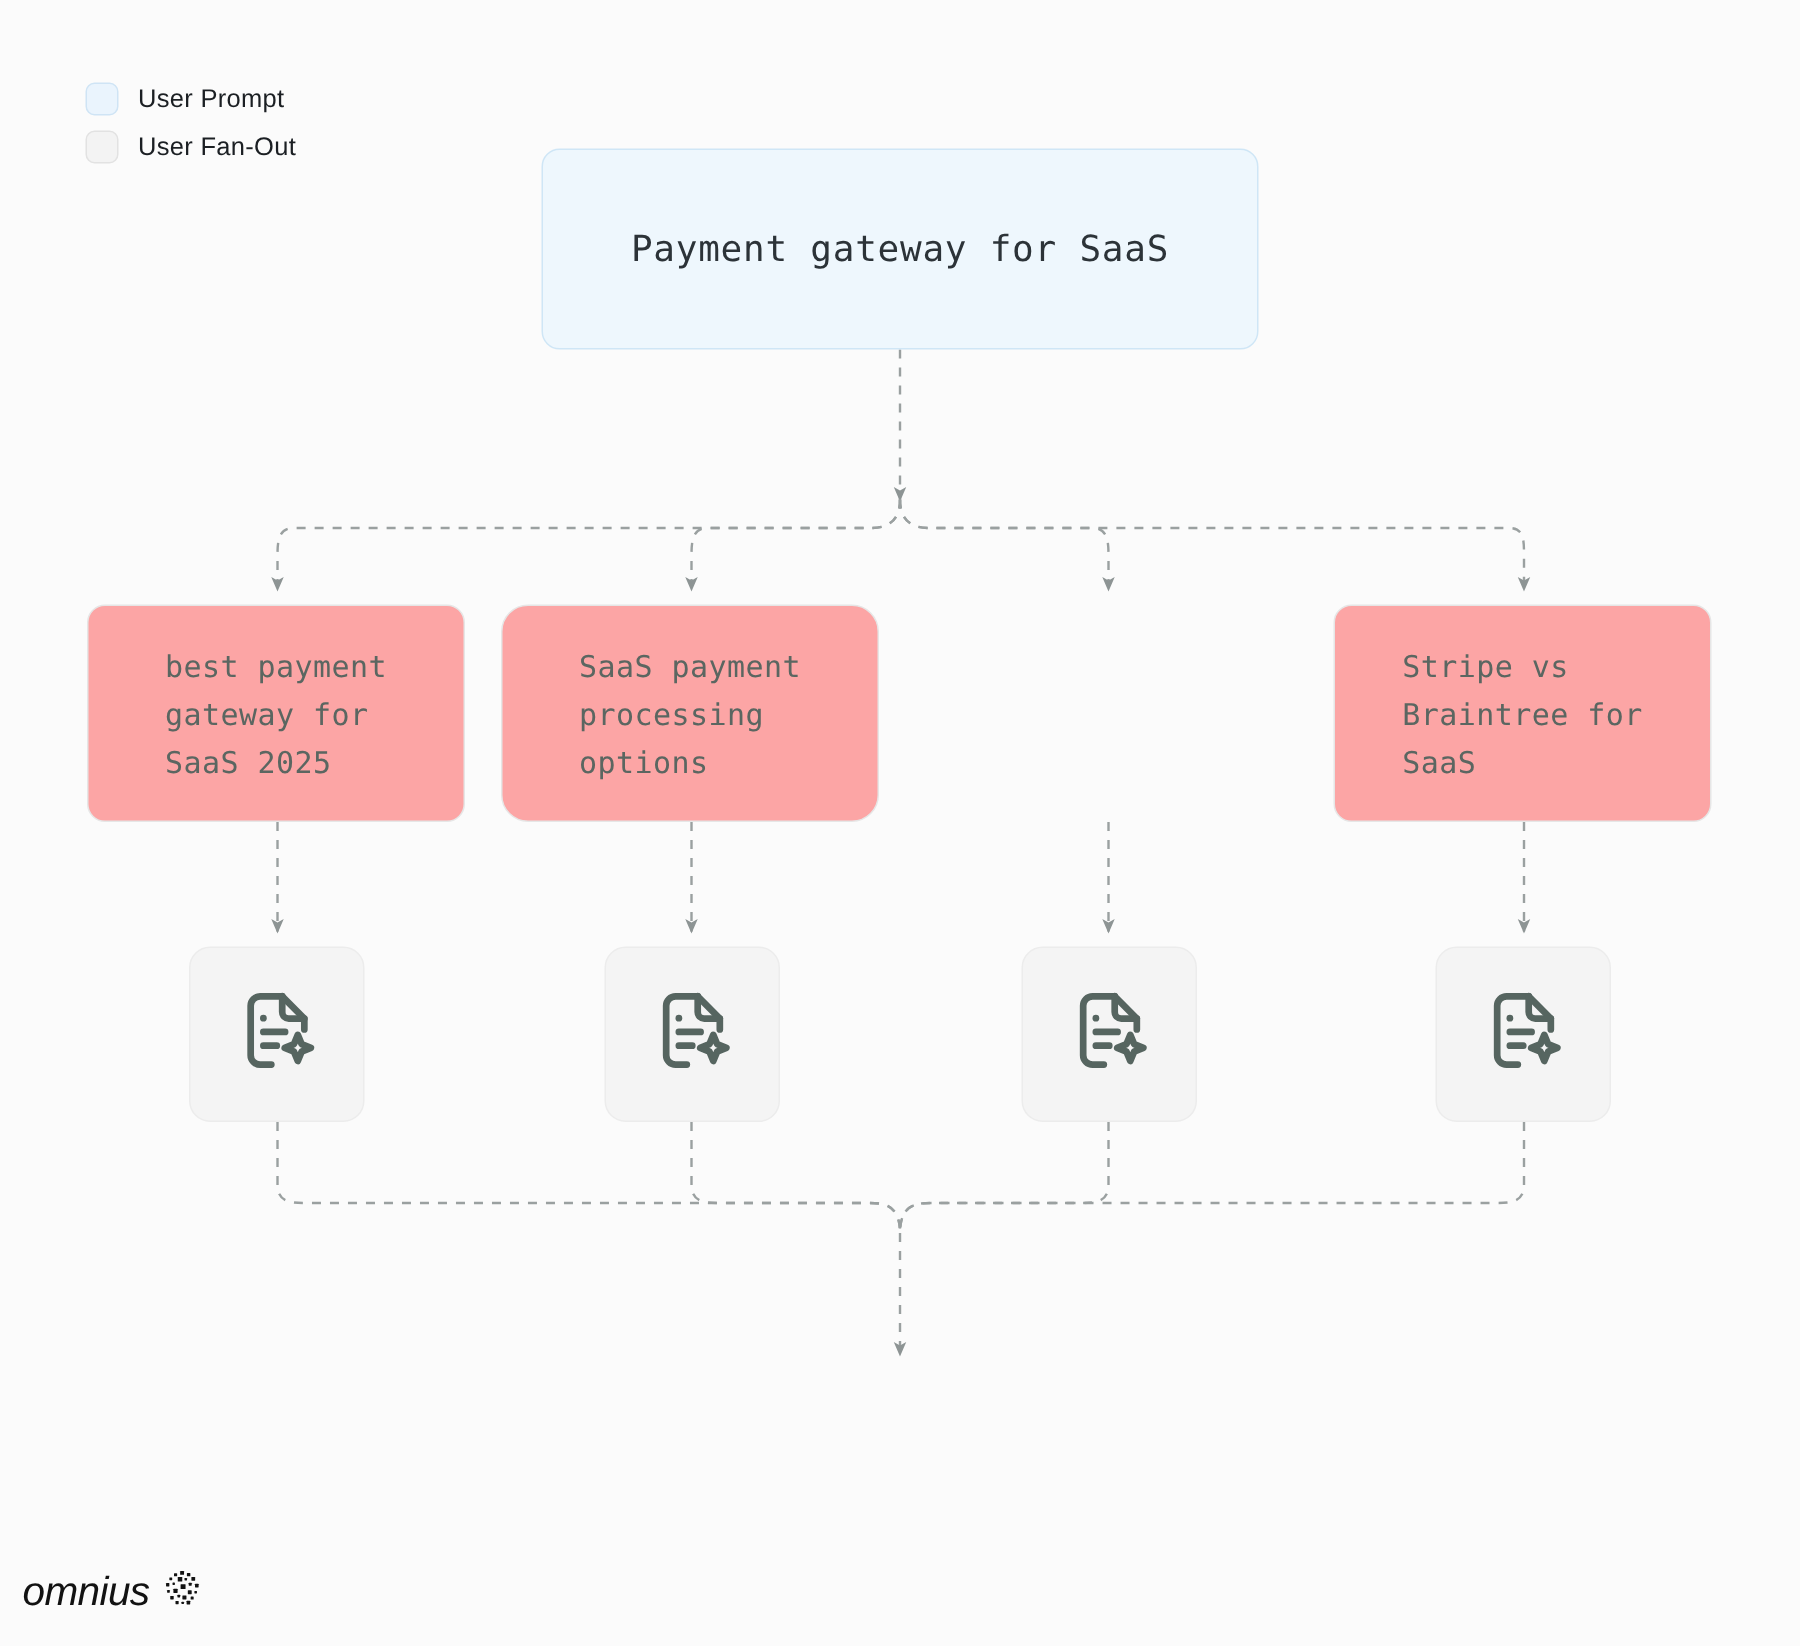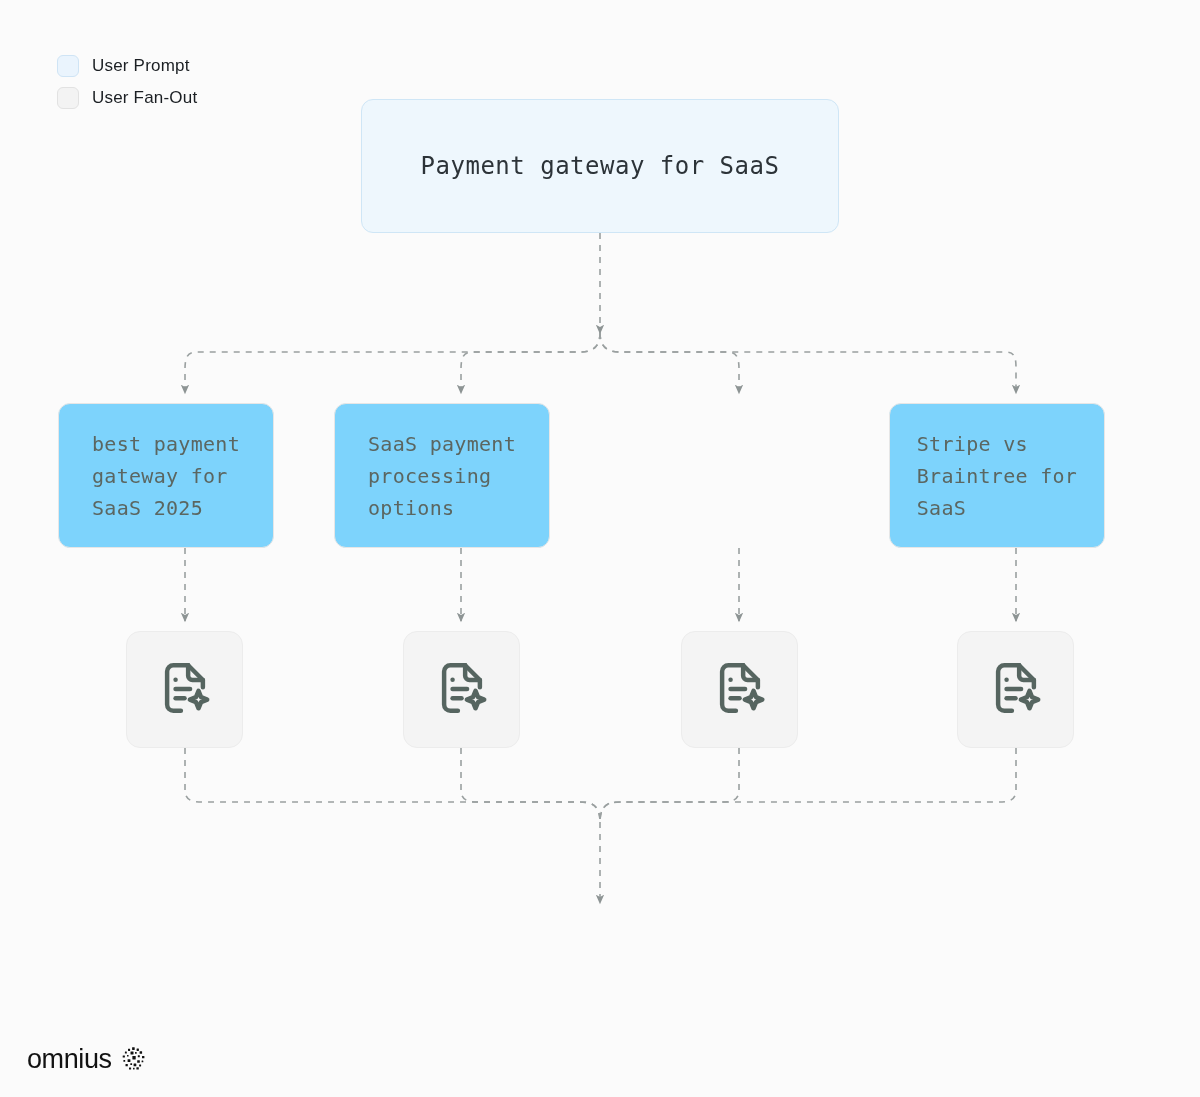--- a/index.html
+++ b/index.html
@@ -88,24 +88,24 @@
     border-radius: 12px;
   }
   #prompt-node .node-text {
     font-family: "DejaVu Sans Mono", "Liberation Mono", monospace;
     font-size: 24px;
     color: #2c3338;
     letter-spacing: 0.5px;
   }
 
   .query-node {
-    width: 216px;
+    width: 252px;
     height: 145px;
     top: 403px;
-    background: #7dd3fc;
+    background: #fca5a5;
     border: 1px solid #e6e6e6;
     border-radius: 12px;
     padding: 0 14px;
   }
   .query-node .node-text {
     font-family: "DejaVu Sans Mono", "Liberation Mono", monospace;
     font-size: 20px;
     line-height: 32px;
     color: #5b6661;
     letter-spacing: 0.3px;
@@ -133,25 +133,26 @@
   #response-node .node-text {
     font-family: "Liberation Sans", sans-serif;
     font-size: 25px;
     color: #5b6661;
     letter-spacing: 0.3px;
   }
 
   
   #footer-logo {
     position: absolute;
-    left: 27px;
+    left: 15px;
     top: 1046px;
     display: flex;
-    align-items: flex-start;
+    align-items: center;
     gap: 9px;
+    font-style: italic;
   }
   #footer-logo .wordmark {
     font-family: "Liberation Sans", sans-serif;
     font-size: 27px;
     font-weight: 400;
     color: #121212;
     letter-spacing: -0.4px;
     line-height: 1;
   }
 </style>
@@ -202,21 +203,21 @@
 
   <div class="node" id="prompt-node">
     <span class="node-text">Payment gateway for SaaS</span>
   </div>
 
   <div class="node query-node" style="left:58px;">
     <span class="node-text">best payment
 gateway for
 SaaS 2025</span>
   </div>
-  <div class="node query-node" style="left:334px;">
+  <div class="node query-node" style="left:334px;border-radius:18px;">
     <span class="node-text">SaaS payment
 processing
 options</span>
   </div>
   <div class="node query-node" style="left:889px;">
     <span class="node-text">Stripe vs
 Braintree for
 SaaS</span>
   </div>
 

